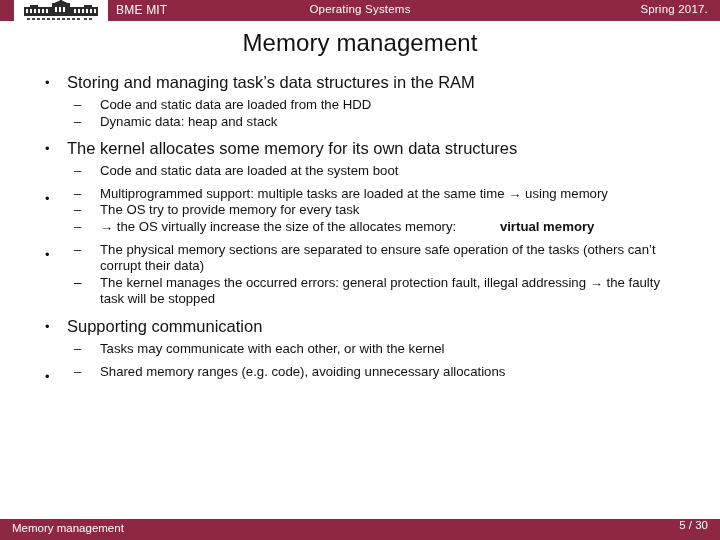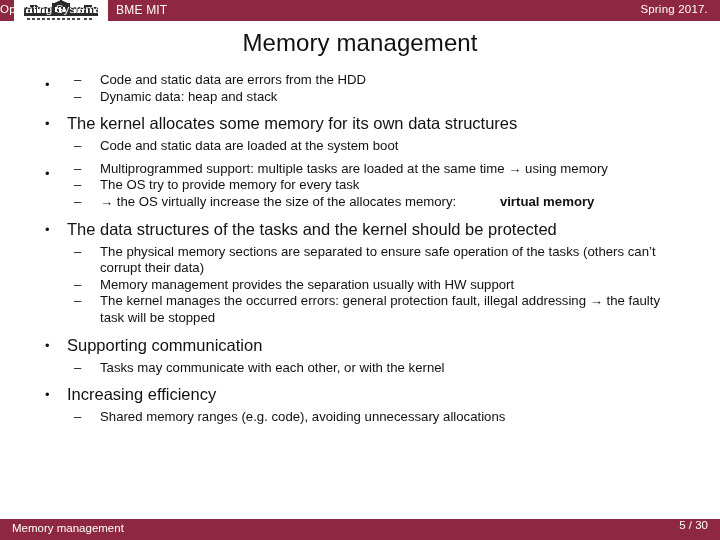--- a/index.html
+++ b/index.html
@@ -46,20 +46,21 @@
     font-size: 12px;
     color: #ffffff;
     letter-spacing: 0.2px;
     white-space: nowrap;
   }
   .hdr-center {
     position: absolute;
     top: 3px;
     left: 0;
     width: 720px;
+    text-align: center;
     font-size: 11.5px;
     color: #ffffff;
     letter-spacing: 0.2px;
   }
   .hdr-right {
     position: absolute;
     top: 3px;
     right: 12px;
     font-size: 11.5px;
     color: #ffffff;
@@ -207,25 +208,26 @@
   <div class="hdr-right" style="color: rgb(255, 255, 255); margin-left: 32px;">Spring 2017.</div>
 </div>
 
 <div class="slide-title">Memory management</div>
 
 <div class="content">
 
   <div class="l1-wrap">
     <p class="l1">
       <span class="bullet">•</span>
-    </p>
-    <div class="l2-group">
-      <p class="l2">
-        <span class="dash">–</span>
-        <span>Code and static data are errors from the HDD</span>
+      <span>Storing and managing task’s data structures in the RAM</span>
+    </p>
+    <div class="l2-group">
+      <p class="l2">
+        <span class="dash">–</span>
+        <span>Code and static data are loaded from the HDD</span>
       </p>
       <p class="l2">
         <span class="dash">–</span>
         <span>Dynamic data: heap and stack</span>
       </p>
     </div>
   </div>
 
   <div class="l1-wrap">
     <p class="l1">
@@ -256,30 +258,28 @@
       <p class="l2">
         <span class="dash">–</span>
         <span>→ the OS virtually increase the size of the allocates memory: </span><b class="em">virtual memory</b>
       </p>
     </div>
   </div>
 
   <div class="l1-wrap">
     <p class="l1">
       <span class="bullet">•</span>
-      <span>The data structures of the tasks and the kernel should be protected</span>
     </p>
     <div class="l2-group">
       <p class="l2">
         <span class="dash">–</span>
         <span>The physical memory sections are separated to ensure safe operation of the tasks (others can’t corrupt their data)</span>
       </p>
       <p class="l2">
         <span class="dash">–</span>
-        <span>Memory management provides the separation usually with HW support</span>
       </p>
       <p class="l2">
         <span class="dash">–</span>
         <span>The kernel manages the occurred errors: general protection fault, illegal addressing → the faulty task will be stopped</span>
       </p>
     </div>
   </div>
 
   <div class="l1-wrap">
     <p class="l1">
@@ -290,21 +290,20 @@
       <p class="l2">
         <span class="dash">–</span>
         <span>Tasks may communicate with each other, or with the kernel</span>
       </p>
     </div>
   </div>
 
   <div class="l1-wrap">
     <p class="l1">
       <span class="bullet">•</span>
-      <span>Increasing efficiency</span>
     </p>
     <div class="l2-group">
       <p class="l2">
         <span class="dash">–</span>
         <span>Shared memory ranges (e.g. code), avoiding unnecessary allocations</span>
       </p>
     </div>
   </div>
 
 </div>

